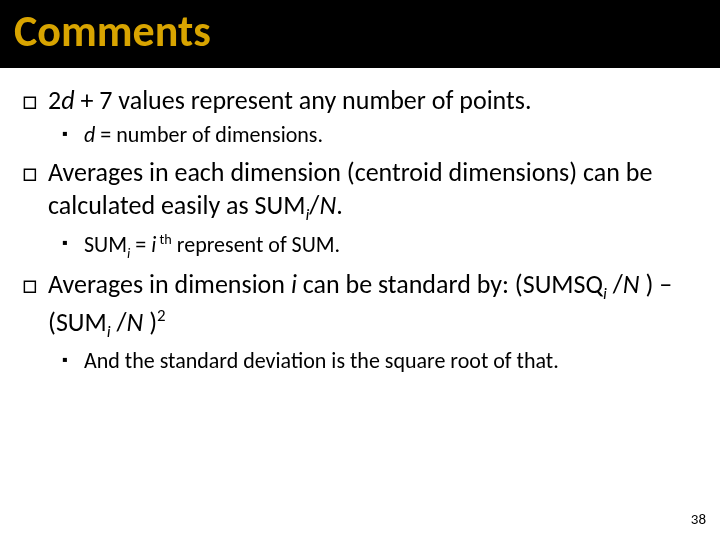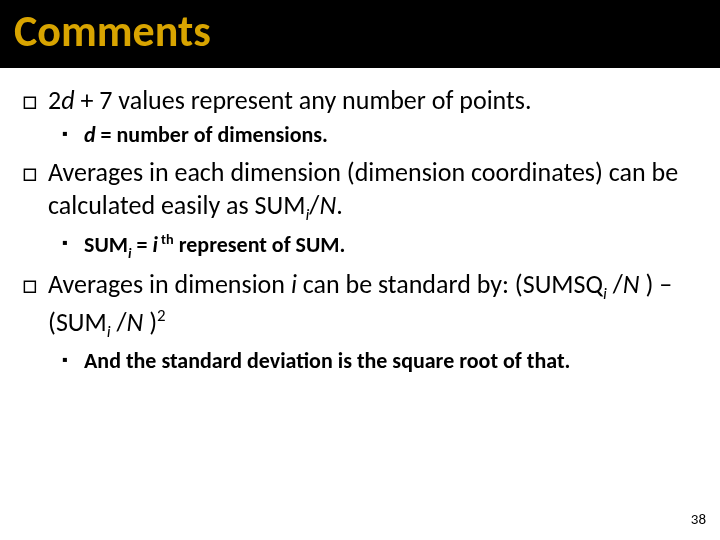--- a/index.html
+++ b/index.html
@@ -6,21 +6,21 @@
   html, body { width: 720px; height: 540px; overflow: hidden; font-family: Calibri, "Segoe UI", Arial, sans-serif; background: #fff; }
   .slide { width: 720px; height: 540px; position: relative; background: #fff; }
   .title-bar { background: #000; width: 100%; padding: 8px 14px 14px 14px; }
   .title-text { color: #d8a400; font-size: 44px; font-weight: 700; line-height: 1.05; }
   .body { padding: 10px 22px 0 22px; color: #000; }
   .lvl1 { font-size: 26px; line-height: 1.28; margin-top: 6px; display: flex; }
   .lvl1 .bullet { width: 26px; flex: 0 0 26px; font-size: 26px; }
   .lvl1 .text { flex: 1; }
   .lvl2 { font-size: 22px; line-height: 1.3; margin: 4px 0 4px 40px; display: flex; }
   .lvl2 .bullet { width: 22px; flex: 0 0 22px; font-size: 16px; padding-top: 3px; }
-  .lvl2 .text { flex: 1; font-weight: bold; }
+  .lvl2 .text { flex: 1; }
   .it { font-style: italic; }
   .sub { font-size: 0.65em; vertical-align: sub; font-style: italic; }
   .sup { font-size: 0.65em; vertical-align: super; margin-top: 24px; }
   .page-num { position: absolute; right: 14px; bottom: 12px; font-size: 15px; color: #000000; }
 </style>
 </head>
 <body>
 
 <div class="slide">
 
@@ -40,21 +40,21 @@
     <div class="lvl2">
       <span class="bullet">▪</span>
       <span class="text">
         <span class="it">d</span><span>  = number of dimensions.</span>
       </span>
     </div>
 
     <div class="lvl1">
       <span class="bullet">□</span>
       <span class="text">
-        <span>Averages in each dimension (dimension coordinates) can be calculated easily as SUM</span><span class="sub">i</span><span>/</span><span class="it">N</span><span>.</span>
+        <span>Averages in each dimension (centroid dimensions) can be calculated easily as SUM</span><span class="sub">i</span><span>/</span><span class="it">N</span><span>.</span>
       </span>
     </div>
 
     <div class="lvl2">
       <span class="bullet">▪</span>
       <span class="text">
         <span> SUM</span><span class="sub">i</span><span> = </span><span class="it">i</span><span class="sup"> th</span><span> represent of SUM.</span>
       </span>
     </div>
 

